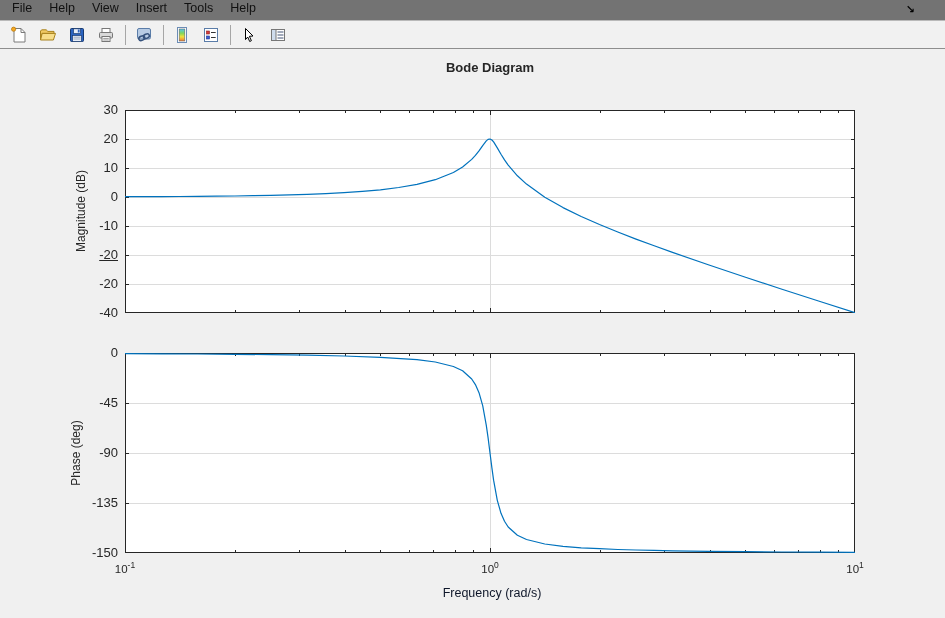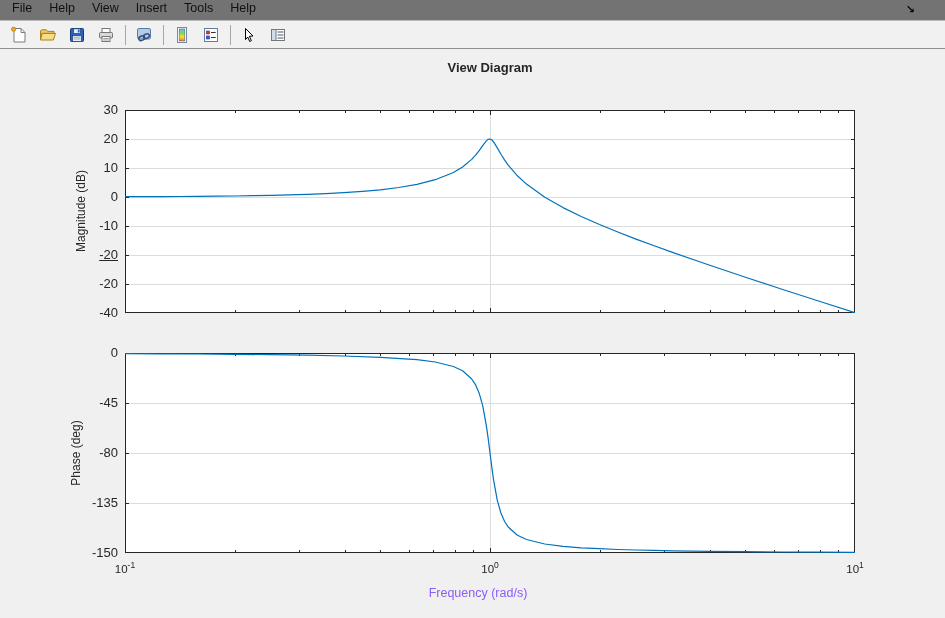--- a/index.html
+++ b/index.html
@@ -48,22 +48,22 @@
   }
   #magplot{left:125px;top:61px;width:730px;height:203px;}
   #phaseplot{left:125px;top:304px;width:730px;height:200px;}
   .ylabel{
     position:absolute;font-size:12px;color:#262626;white-space:nowrap;
     transform:translate(-50%,-50%) rotate(-90deg);
   }
   #mag-ylabel{left:81px;top:162px;}
   #phase-ylabel{left:76px;top:404px;}
   .xlabel{
-    position:absolute;left:113px;top:537px;width:730px;text-align:center;
-    font-size:12.5px;color:#8b5cf6;
+    position:absolute;left:127px;top:537px;width:730px;text-align:center;
+    font-size:12.5px;color:#0f172a;
   }
   .tick-y{
     position:absolute;width:44px;text-align:right;font-size:13px;color:#262626;line-height:12px;
   }
   .tick-x{
     position:absolute;transform:translateX(-50%);font-size:11.5px;color:#262626;white-space:nowrap;
   }
   .tick-x sup{font-size:8.5px;}
 </style>
 </head>
@@ -187,21 +187,21 @@
         <rect x="2.5" y="3.5" width="4.5" height="11" fill="#cfdcec" stroke="#777777"></rect>
         <line x1="8.5" y1="6" x2="14.5" y2="6" stroke="#445577"></line>
         <line x1="8.5" y1="9" x2="14.5" y2="9" stroke="#445577"></line>
         <line x1="8.5" y1="12" x2="14.5" y2="12" stroke="#445577"></line>
       </svg>
     </span>
   </div>
 </div>
 
 <div class="canvas" id="canvas">
-  <div class="fig-title">View Diagram</div>
+  <div class="fig-title">Bode Diagram</div>
 
   <div class="ylabel" id="mag-ylabel">Magnitude (dB)</div>
   <div class="plot" id="magplot"><svg width="730" height="203">
         <line x1="0" y1="29.5" x2="730" y2="29.5" stroke="#dcdcdc" stroke-width="1" shape-rendering="crispEdges"></line>
         <line x1="0" y1="58.5" x2="730" y2="58.5" stroke="#dcdcdc" stroke-width="1" shape-rendering="crispEdges"></line>
         <line x1="0" y1="87.5" x2="730" y2="87.5" stroke="#dcdcdc" stroke-width="1" shape-rendering="crispEdges"></line>
         <line x1="0" y1="116.5" x2="730" y2="116.5" stroke="#dcdcdc" stroke-width="1" shape-rendering="crispEdges"></line>
         <line x1="0" y1="145.5" x2="730" y2="145.5" stroke="#dcdcdc" stroke-width="1" shape-rendering="crispEdges"></line>
         <line x1="0" y1="174.5" x2="730" y2="174.5" stroke="#dcdcdc" stroke-width="1" shape-rendering="crispEdges"></line>
         <line x1="365.5" y1="0" x2="365.5" y2="203" stroke="#dcdcdc" stroke-width="1" shape-rendering="crispEdges"></line>
@@ -309,19 +309,19 @@
 <span class="tick-y" style="left: 74px; top: 55px;">30</span>
     <span class="tick-y" style="left: 74px; top: 84px;">20</span>
     <span class="tick-y" style="left: 74px; top: 113px;">10</span>
     <span class="tick-y" style="left: 74px; top: 142px;">0</span>
     <span class="tick-y" style="left: 74px; top: 171px;">-10</span>
     <span class="tick-y" style="left: 74px; top: 200px; text-decoration: underline;">-20</span>
     <span class="tick-y" style="left: 74px; top: 229px;">-20</span>
     <span class="tick-y" style="left: 74px; top: 258px;">-40</span>
     <span class="tick-y" style="left: 74px; top: 298px;">0</span>
     <span class="tick-y" style="left: 74px; top: 348px;">-45</span>
-    <span class="tick-y" style="left: 74px; top: 398px;">-80</span>
+    <span class="tick-y" style="left: 74px; top: 398px;">-90</span>
     <span class="tick-y" style="left: 74px; top: 448px;">-135</span>
     <span class="tick-y" style="left: 74px; top: 498px;">-150</span>
     <span class="tick-x" style="left: 125px; top: 511px;">10<sup>-1</sup></span>
     <span class="tick-x" style="left: 490px; top: 511px;">10<sup>0</sup></span>
     <span class="tick-x" style="left: 855px; top: 511px;">10<sup>1</sup></span>
   </div>
 
 </body></html>

